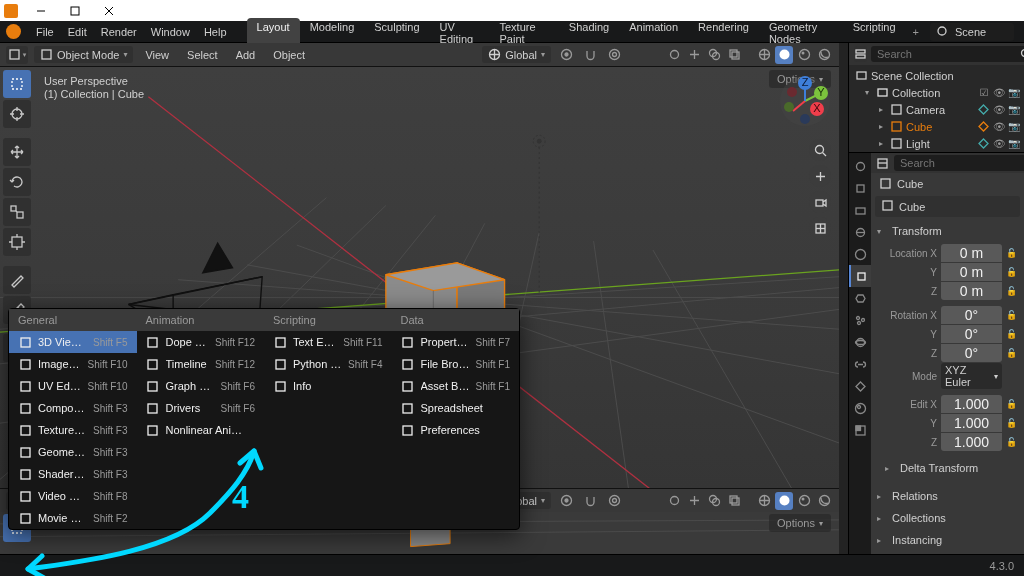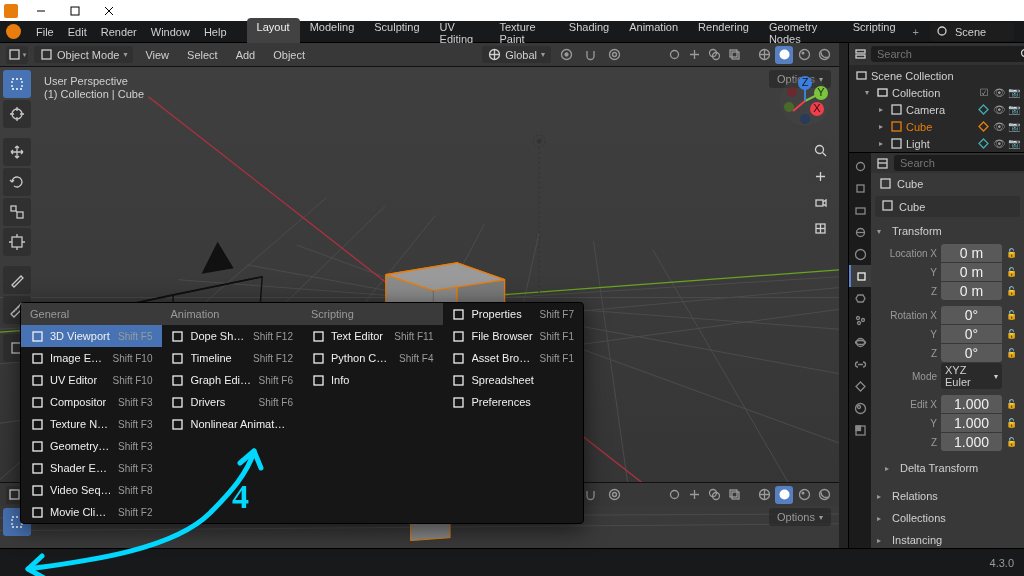--- a/index.html
+++ b/index.html
@@ -41,21 +41,21 @@
   
   .topmenu{height:22px;background:var(--bg-header);display:flex;align-items:center;padding:0 6px;gap:0;border-bottom:1px solid #000;}
   .topmenu .blender-icon{width:15px;height:15px;background:var(--orange);border-radius:50%;margin-right:8px;flex:0 0 auto;}
   .topmenu .menuitem{padding:3px 7px;color:var(--text);cursor:pointer;}
   .topmenu .tab{padding:3px 10px;color:var(--text);border-radius:4px 4px 0 0;margin-top:3px;}
   .topmenu .tab.active{background:#424242;color:var(--text-white);}
   .topmenu .spacer{flex:1;}
   .topmenu .plus{padding:3px 7px;color:var(--text-dim);}
   .topmenu .scenebox{display:flex;align-items:center;gap:4px;background:#1d1d1d;padding:2px 6px;border-radius:3px;margin:0 4px;}
   .topmenu .scenebox input{background:transparent;border:none;color:var(--text);width:55px;outline:none;}
-  .status{height:28px;background:var(--bg-header);border-top:1px solid #000;display:flex;align-items:center;justify-content:flex-end;padding:0 10px;color:var(--text-dim);}
+  .status{height:22px;background:var(--bg-header);border-top:1px solid #000;display:flex;align-items:center;justify-content:flex-end;padding:0 10px;color:var(--text-dim);}
   
   .body{flex:1;display:flex;min-height:0;gap:9px;}
   .left{flex:1;display:flex;flex-direction:column;min-width:0;position:relative;}
   .right{width:176px;flex:0 0 176px;display:flex;flex-direction:column;border-left:1px solid #000;}
   
   .vph{height:24px;background:#383838;display:flex;align-items:center;padding:2px 6px;gap:6px;border-bottom:1px solid #111;}
   .vph.bottom{border-top:1px solid #111;border-bottom:none;}
   .dd{display:flex;align-items:center;gap:4px;background:#303030;padding:2px 6px;border-radius:3px;}
   .dd .chev{font-size:8px;color:var(--text-dim);}
   .hdr-btn{padding:2px 6px;color:var(--text);}
@@ -75,21 +75,21 @@
   .ltool{position:absolute;left:3px;top:3px;width:28px;display:flex;flex-direction:column;gap:2px;}
   .ltool .tb{width:28px;height:28px;background:#303030;border-radius:3px;display:flex;align-items:center;justify-content:center;}
   .ltool .tb.active{background:var(--accent);}
   .ltool .tb svg{width:16px;height:16px;stroke:#c8c8c8;fill:none;stroke-width:1.3;}
   .ltool .tb.active svg{stroke:#fff;}
   
   .navgiz{position:absolute;right:8px;top:8px;width:52px;height:52px;}
   .sideic{position:absolute;right:8px;width:22px;height:22px;background:rgba(60,60,60,.6);border-radius:11px;display:flex;align-items:center;justify-content:center;}
   .options-pill{position:absolute;right:8px;top:4px;background:rgba(40,40,40,.7);padding:3px 8px;border-radius:3px;color:var(--text-dim);display:flex;align-items:center;gap:4px;}
   
-  .editor-menu{position:absolute;left:20px;bottom:24px;width:564px;background:var(--bg-menu);border:1px solid #000;border-radius:4px;display:flex;box-shadow:0 5px 25px rgba(0,0,0,.6);z-index:50;}
+  .editor-menu{position:absolute;left:8px;bottom:24px;width:512px;background:var(--bg-menu);border:1px solid #000;border-radius:4px;display:flex;box-shadow:0 5px 25px rgba(0,0,0,.6);z-index:50;}
   .editor-menu .col{flex:1;padding:0;min-width:0;}
   .editor-menu .colhdr{background:var(--bg-menu-header);color:var(--text-dim);padding:5px 9px;}
   .editor-menu .mi{display:flex;align-items:center;gap:6px;padding:4px 9px 4px 9px;color:var(--text-white);white-space:nowrap;}
   .editor-menu .mi .ic{width:14px;height:14px;flex:0 0 14px;display:flex;align-items:center;justify-content:center;}
   .editor-menu .mi .lbl{flex:1;overflow:hidden;text-overflow:ellipsis;}
   .editor-menu .mi .sc{color:var(--text-dim);font-size:10px;}
   .editor-menu .mi.hl{background:var(--accent);}
   
   .annot{position:absolute;pointer-events:none;z-index:60;}
   .annot path{stroke:var(--cyan);stroke-width:5;fill:none;stroke-linecap:round;stroke-linejoin:round;}
@@ -732,20 +732,21 @@
               <span class="ic">
                 <svg class="ico">
                   <rect x="2" y="2" width="9" height="9"></rect>
                 </svg>
               </span>
               <span class="lbl">Info</span>
               <span class="sc"></span>
             </div>
           </div>
           <div class="col">
+            <div class="colhdr">Data</div>
             <div class="mi">
               <span class="ic">
                 <svg class="ico">
                   <rect x="2" y="2" width="9" height="9"></rect>
                 </svg>
               </span>
               <span class="lbl">Properties</span>
               <span class="sc">Shift F7</span>
             </div>
             <div class="mi">

